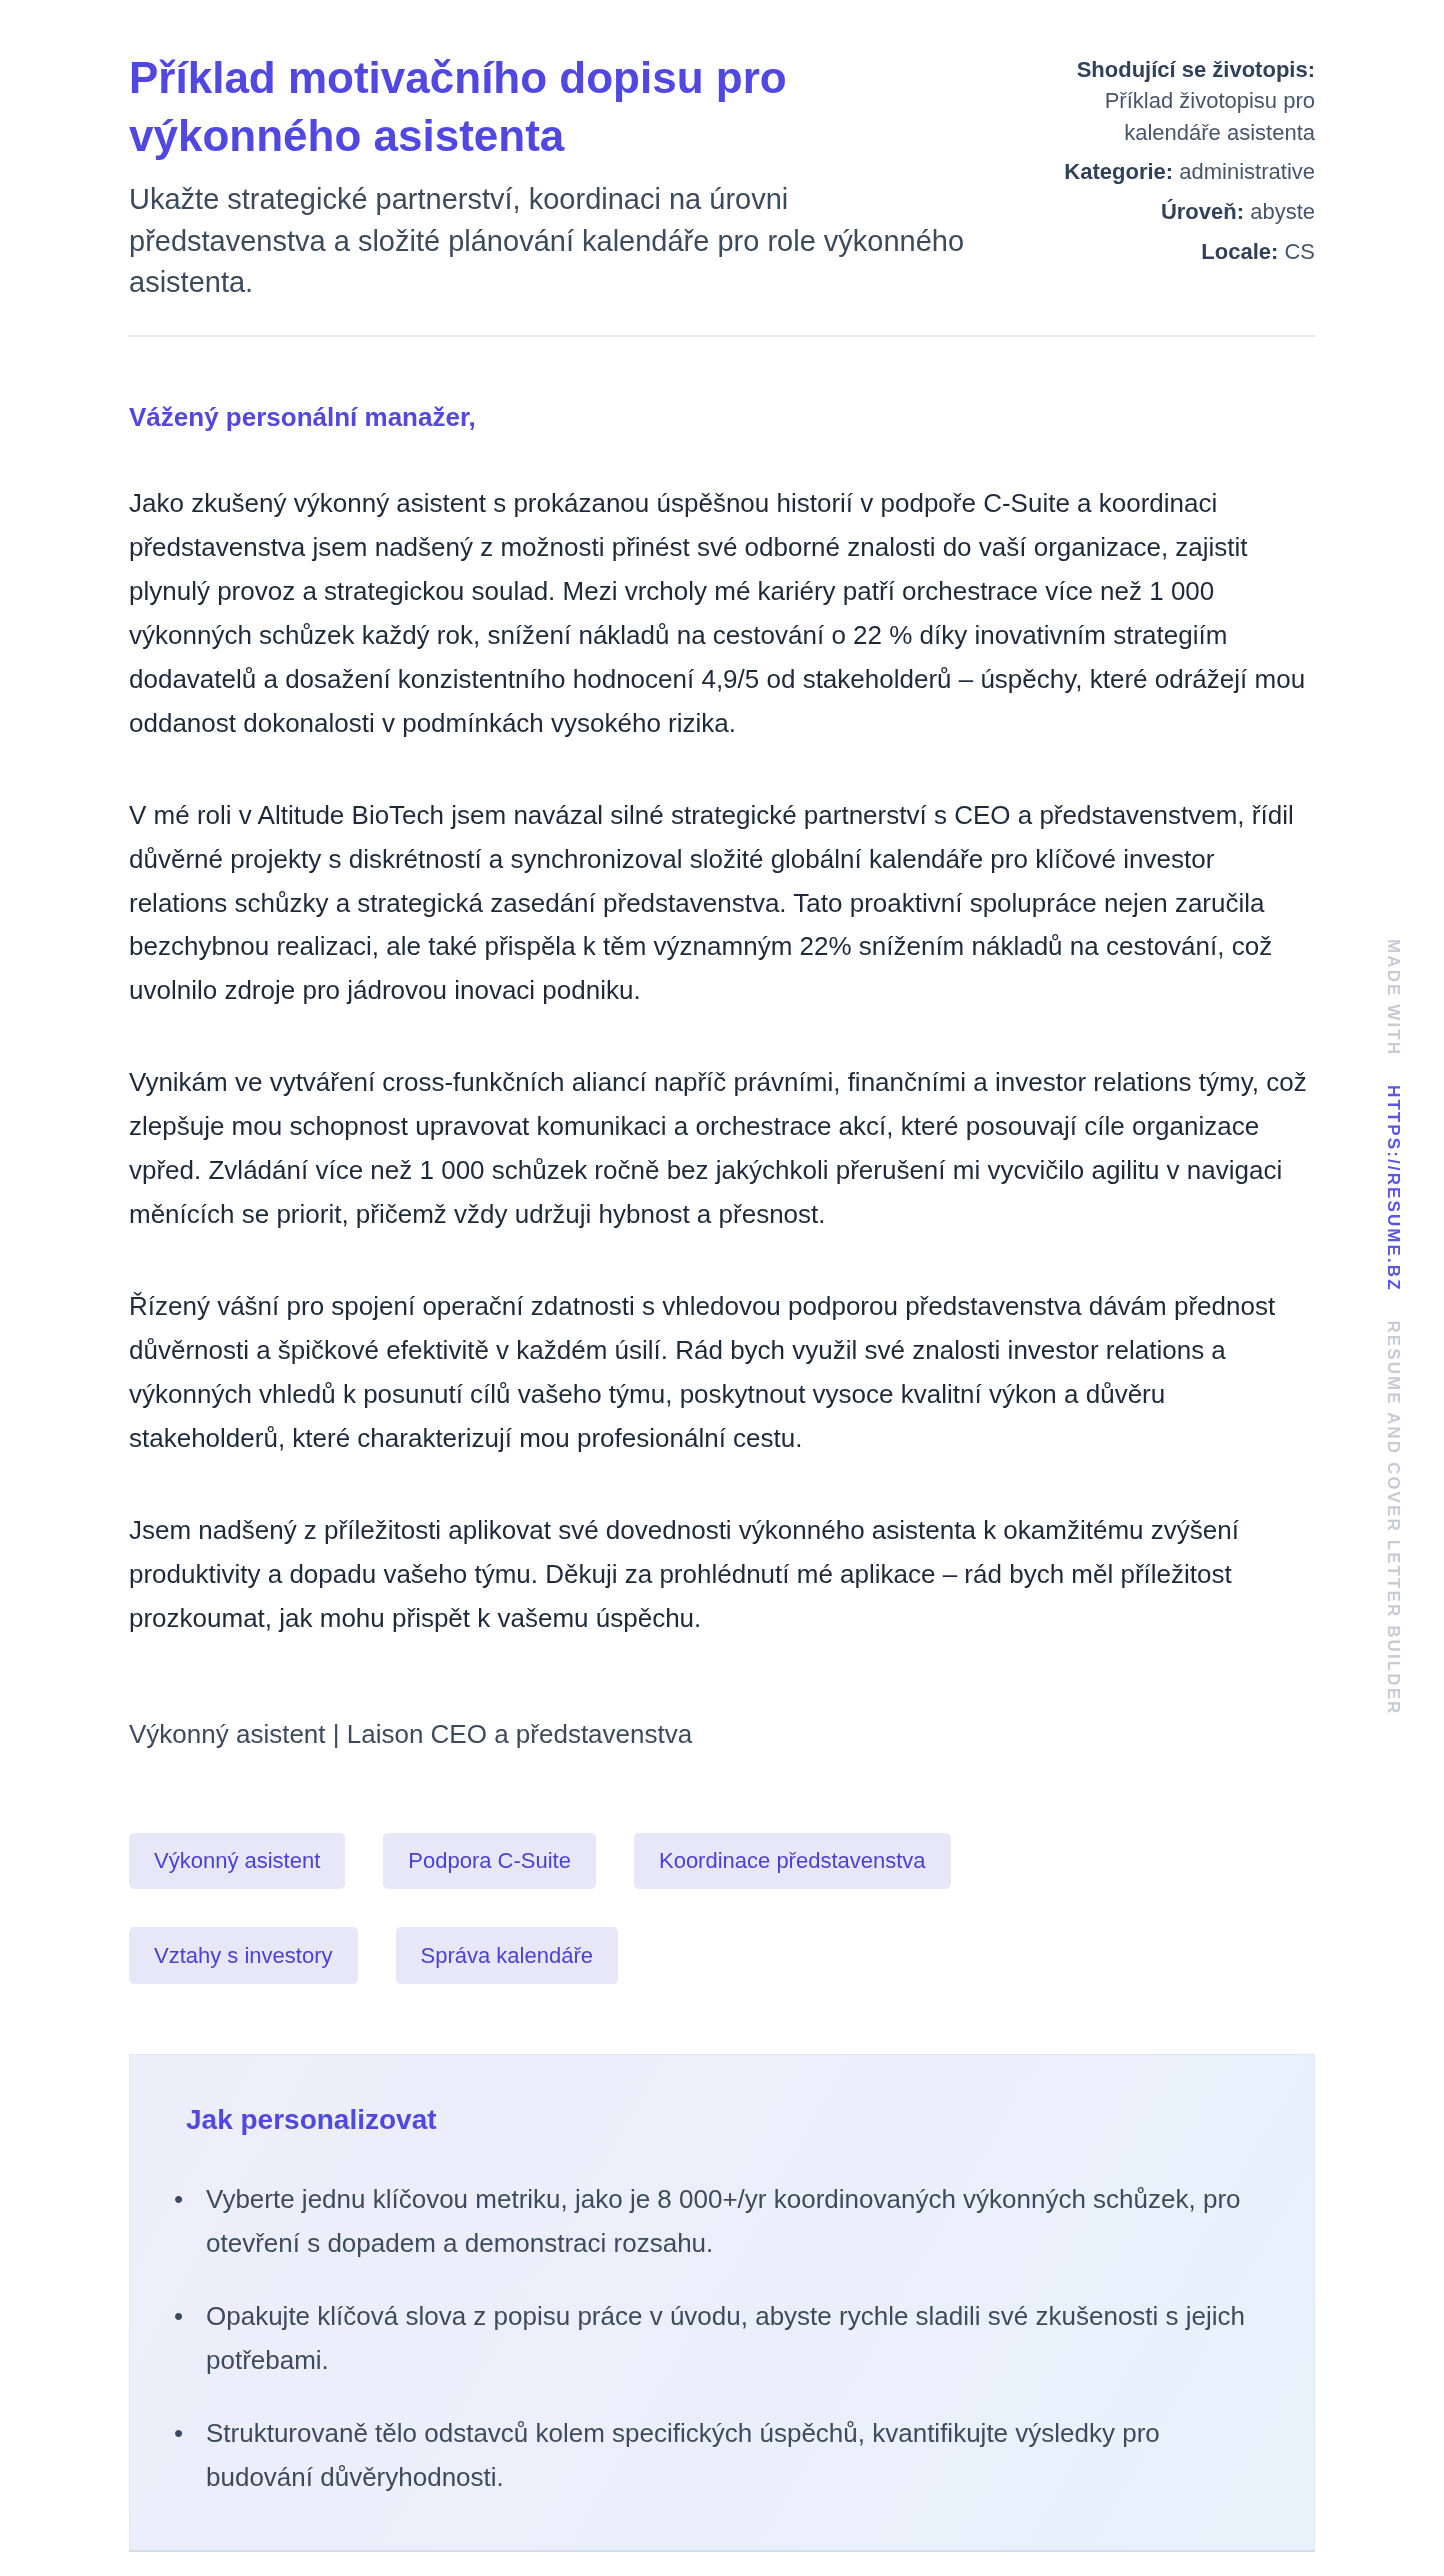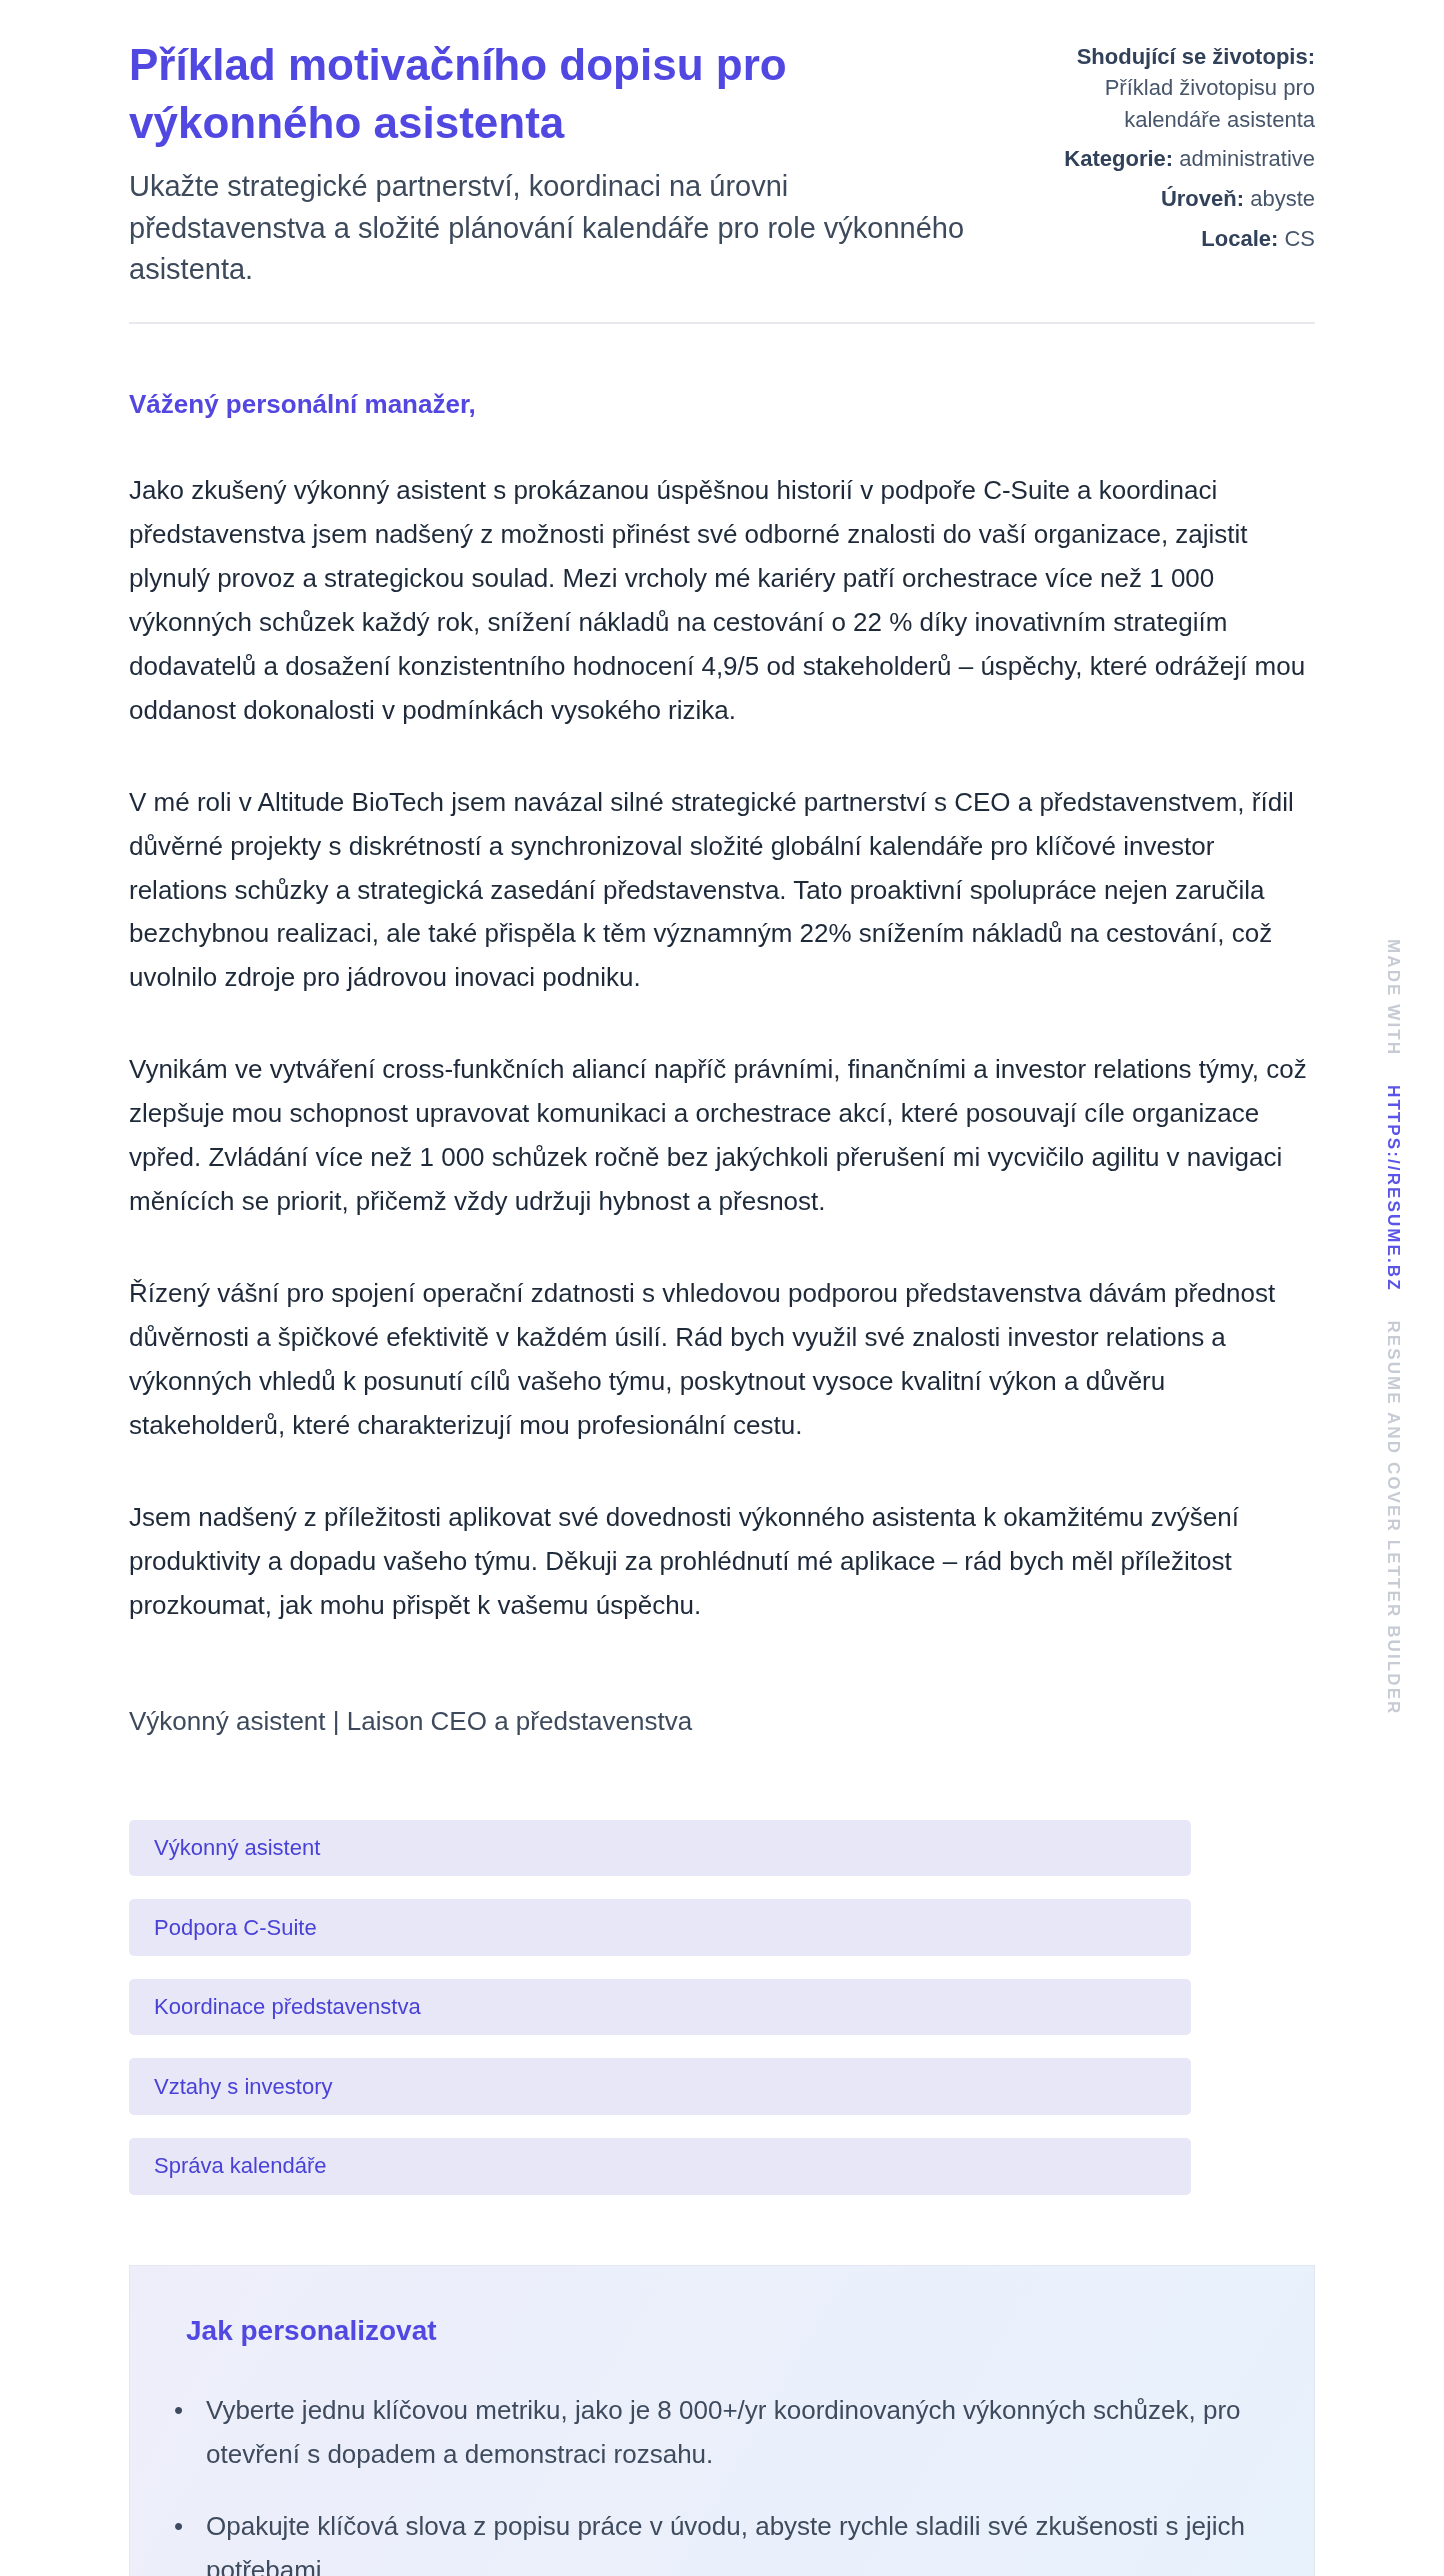--- a/index.html
+++ b/index.html
@@ -16,21 +16,21 @@
     overflow: hidden;
     background: #ffffff;
   }
   .container { padding: 0 129px; }
 
   
   .header {
     display: flex;
     justify-content: space-between;
     align-items: flex-start;
-    padding-top: 36px;
+    padding-top: 49px;
     gap: 25.5px;
   }
   .header-left { max-width: 858px; }
   .page-title {
     font-size: 44px;
     line-height: 1.32;
     font-weight: 700;
     color: #5148e2;
     margin-bottom: 13.6px;
   }
@@ -86,23 +86,22 @@
     font-size: 26px;
     font-weight: 400;
     color: #3d4a5c;
   }
 
   
   .tags {
     margin-top: 83px;
     display: flex;
     flex-wrap: wrap;
-    gap: 23px;
+    gap: 38px;
     max-width: 1062px;
-    flex-direction: column;
   }
   .tag-chip {
     display: inline-block;
     background: #e7e7f8;
     color: #4a42d6;
     font-size: 22px;
     font-weight: 400;
     padding: 15.3px 25px;
     border-radius: 5.1px;
     white-space: nowrap;

